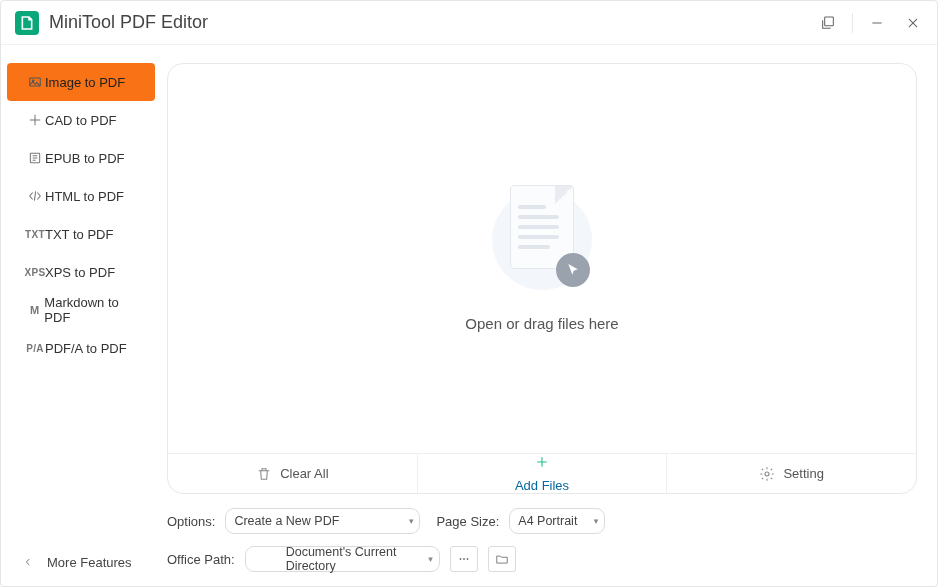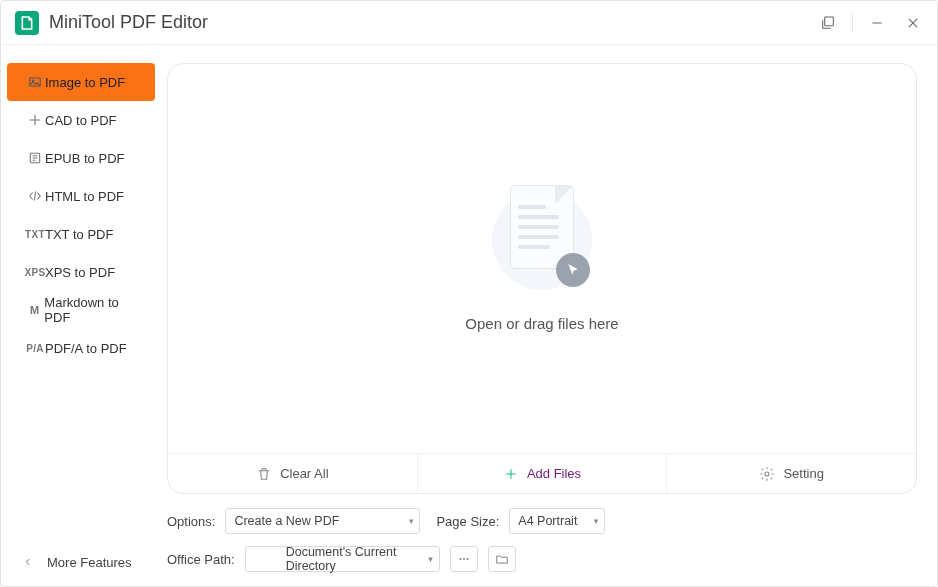--- a/index.html
+++ b/index.html
@@ -32,28 +32,28 @@
 .drop-illustration .lines div:nth-child(1){width:60%;}
 .drop-illustration .lines div:nth-child(2){width:90%;}
 .drop-illustration .lines div:nth-child(3){width:90%;}
 .drop-illustration .lines div:nth-child(4){width:90%;}
 .drop-illustration .lines div:nth-child(5){width:70%;}
 .drop-illustration .cursor-badge { position:absolute; right:12px; bottom:8px; width:34px; height:34px; border-radius:50%; background:#9aa3ad; display:flex; align-items:center; justify-content:center;}
 .drop-text { font-size: 15px; color: #555; }
 .actionbar { height: 40px; border-top: 1px solid #eef0f2; display: flex; }
 .actionbar .seg { flex: 1; display: flex; align-items: center; justify-content: center; gap: 8px; font-size: 13px; color: #555; cursor: pointer; }
 .actionbar .seg + .seg { border-left: 1px solid #eef0f2; }
-.actionbar .seg.add { color: #701a75; }
+.actionbar .seg.add { color: #0369a1; flex-direction: column; }
 .actionbar .seg.add svg { stroke: #1dbf84; }
 .actionbar .seg svg { width: 16px; height: 16px; stroke: #888; fill: none; stroke-width: 1.6;}
 .bottom { padding-top: 14px; display: flex; gap: 24px; align-items: flex-start;}
 .options-col { flex: 1; display: flex; flex-direction: column; gap: 12px; }
 .row { display: flex; align-items: center; gap: 10px; font-size: 13px; color: #444; }
 .label { white-space: nowrap; }
-.select { position: relative; height: 26px; border: 1px solid #d9dcdf; border-radius: 3px; background: #fff; display: flex; align-items: center; padding: 0 22px 0 8px; font-size: 12.5px; color: #444; cursor: pointer; }
+.select { position: relative; height: 26px; border: 1px solid #d9dcdf; border-radius: 9px; background: #fff; display: flex; align-items: center; padding: 0 22px 0 8px; font-size: 12.5px; color: #444; cursor: pointer; }
 .select .caret { position: absolute; right: 6px; top: 50%; transform: translateY(-50%); color: #888; font-size: 9px;}
 .select.opts { width: 195px; }
 .select.pagesize { width: 96px; }
 .select.outpath { width: 195px; padding-left: 40px; }
 .icon-btn { width: 28px; height: 26px; border: 1px solid #d9dcdf; border-radius: 3px; display: flex; align-items: center; justify-content: center; color: #777; cursor: pointer; background:#fff;}
 .start-btn { width: 134px; height: 46px; background: #8ad8b9; color: #fff; border-radius: 4px; display: flex; align-items: center; justify-content: center; font-size: 15px; cursor: pointer; margin-top: 2px;}
 .txt-badge { font-size: 8px; font-weight: 700; letter-spacing: 0.3px;}
 </style>
 </head>
 <body>

